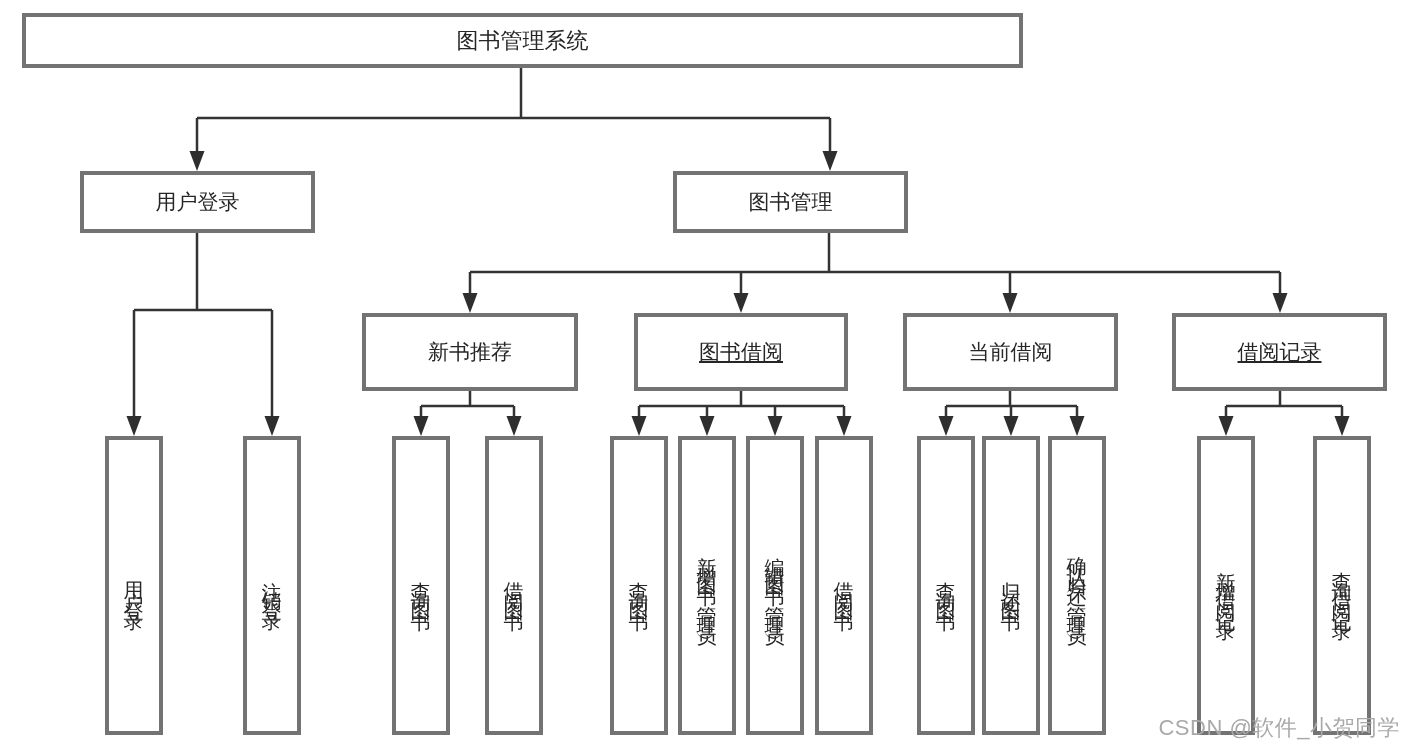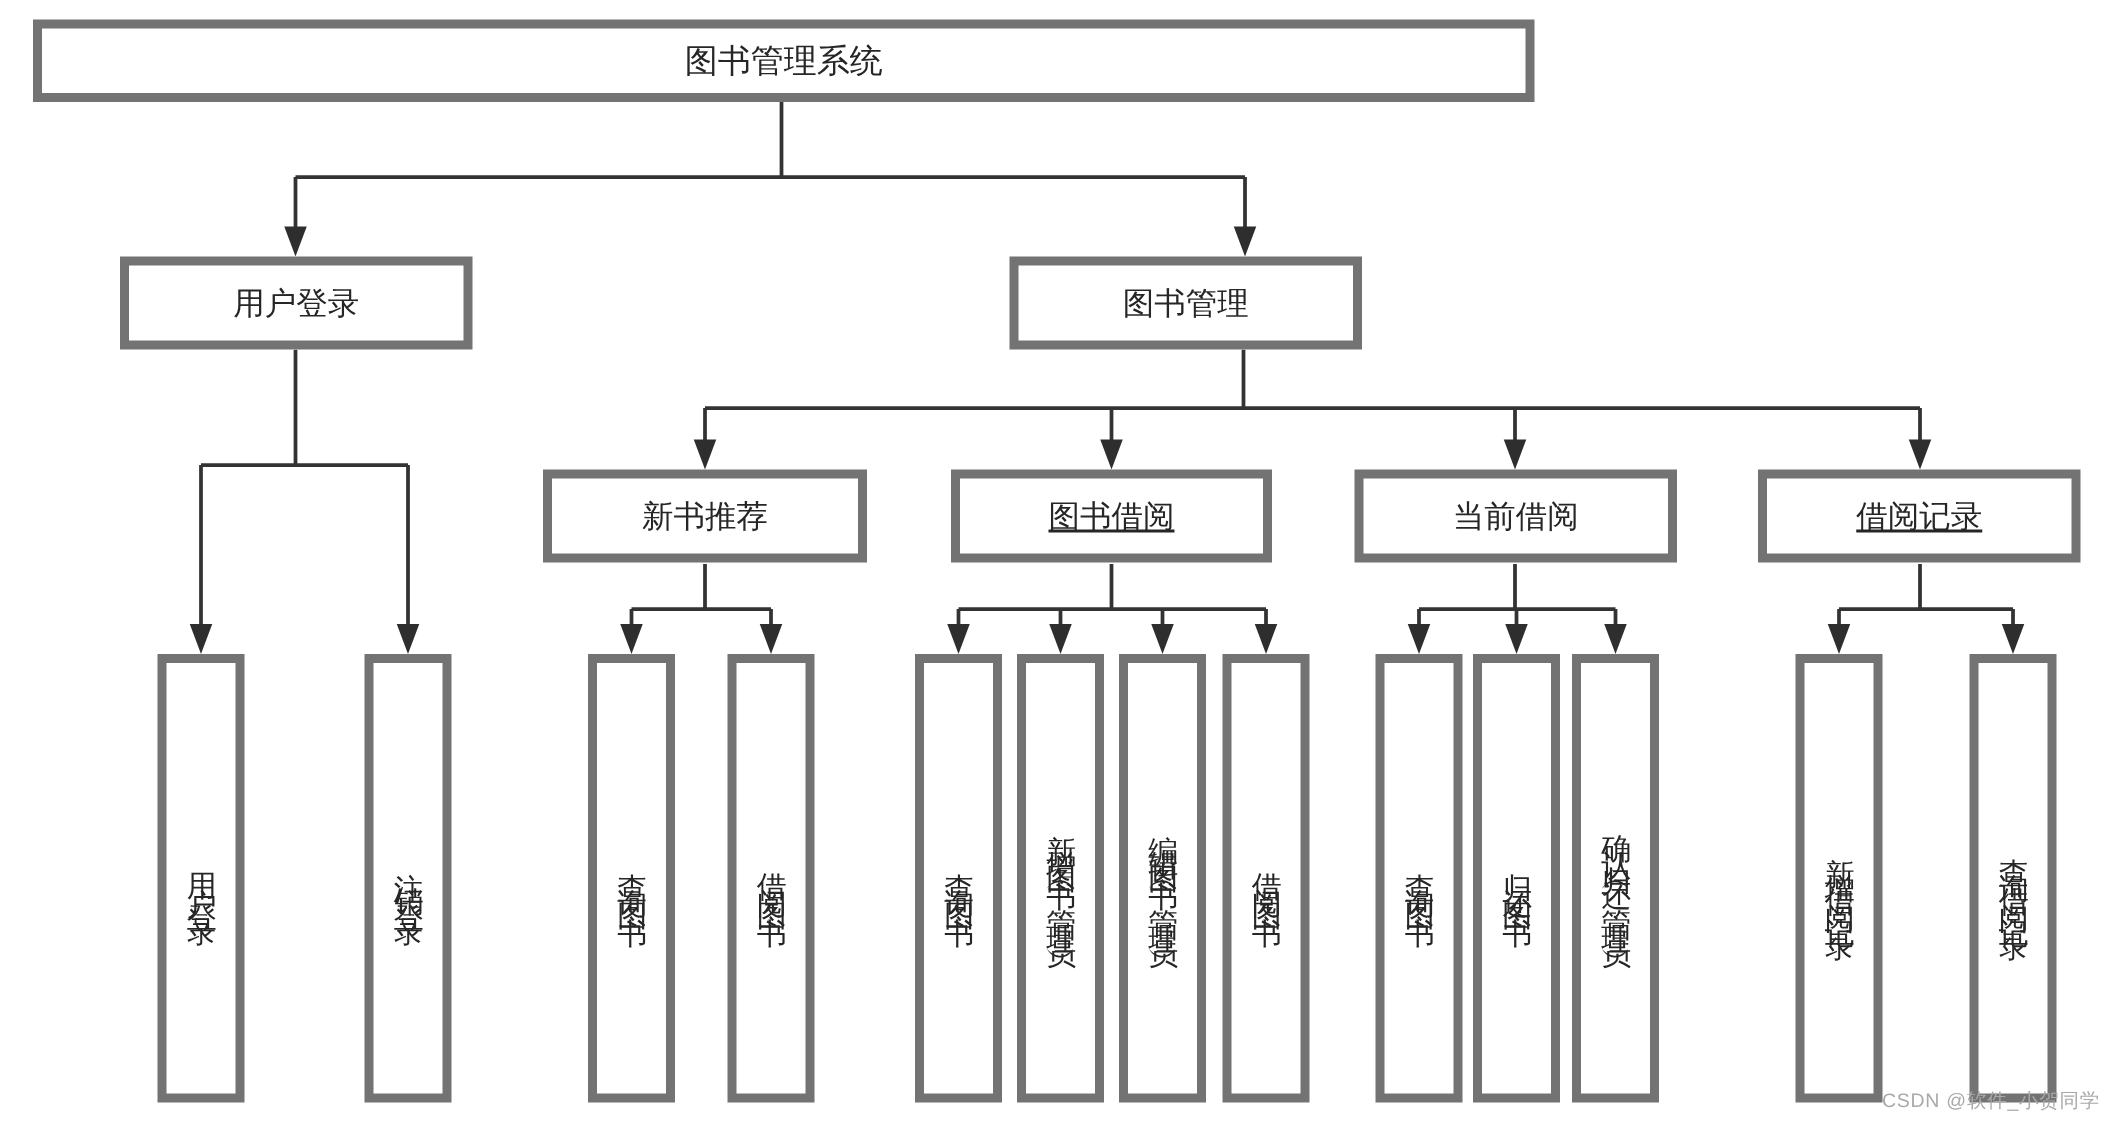--- a/index.html
+++ b/index.html
@@ -9,48 +9,48 @@
     background:#ffffff;
     font-family:"Liberation Sans","DejaVu Sans",sans-serif;
     color:#262626;
     overflow:hidden;
   }
   .connector-layer{position:absolute;left:0;top:0;width:1405px;height:747px;}
   .node{
     position:absolute;
     box-sizing:border-box;
     background:#ffffff;
-    border:6px solid #737373;
+    border:4px solid #737373;
     display:flex;
     align-items:center;
     justify-content:center;
     text-align:center;
   }
   .node-root{left:22px;top:13px;width:1001px;height:55px;font-size:22px;}
   .node-l2{width:235px;height:62px;top:171px;font-size:21px;}
   .node-l2-left{left:80px;}
   .node-l2-right{left:673px;}
-  .node-l3{top:313px;height:62px;font-size:21px;}
+  .node-l3{top:313px;height:78px;font-size:21px;}
   .node-l3-1{left:362px;width:216px;}
   .node-l3-2{left:634px;width:214px;text-decoration:underline;}
   .node-l3-3{left:903px;width:215px;text-align:right;}
   .node-l3-4{left:1172px;width:215px;text-decoration:underline;}
   .leaf{top:436px;width:58px;height:299px;}
   .leaf > span{
     writing-mode:vertical-rl;
     font-size:20px;
     letter-spacing:10px;
     line-height:1;
     white-space:nowrap;
   }
   .watermark{
     position:absolute;
     right:5px;
     bottom:4px;
-    font-size:13px;
+    font-size:22px;
     color:#a9a9a9;
     letter-spacing:0.5px;
     margin-left:20px;
   }
 </style>
 </head>
 <body>
 
 <div class="stage">
 

